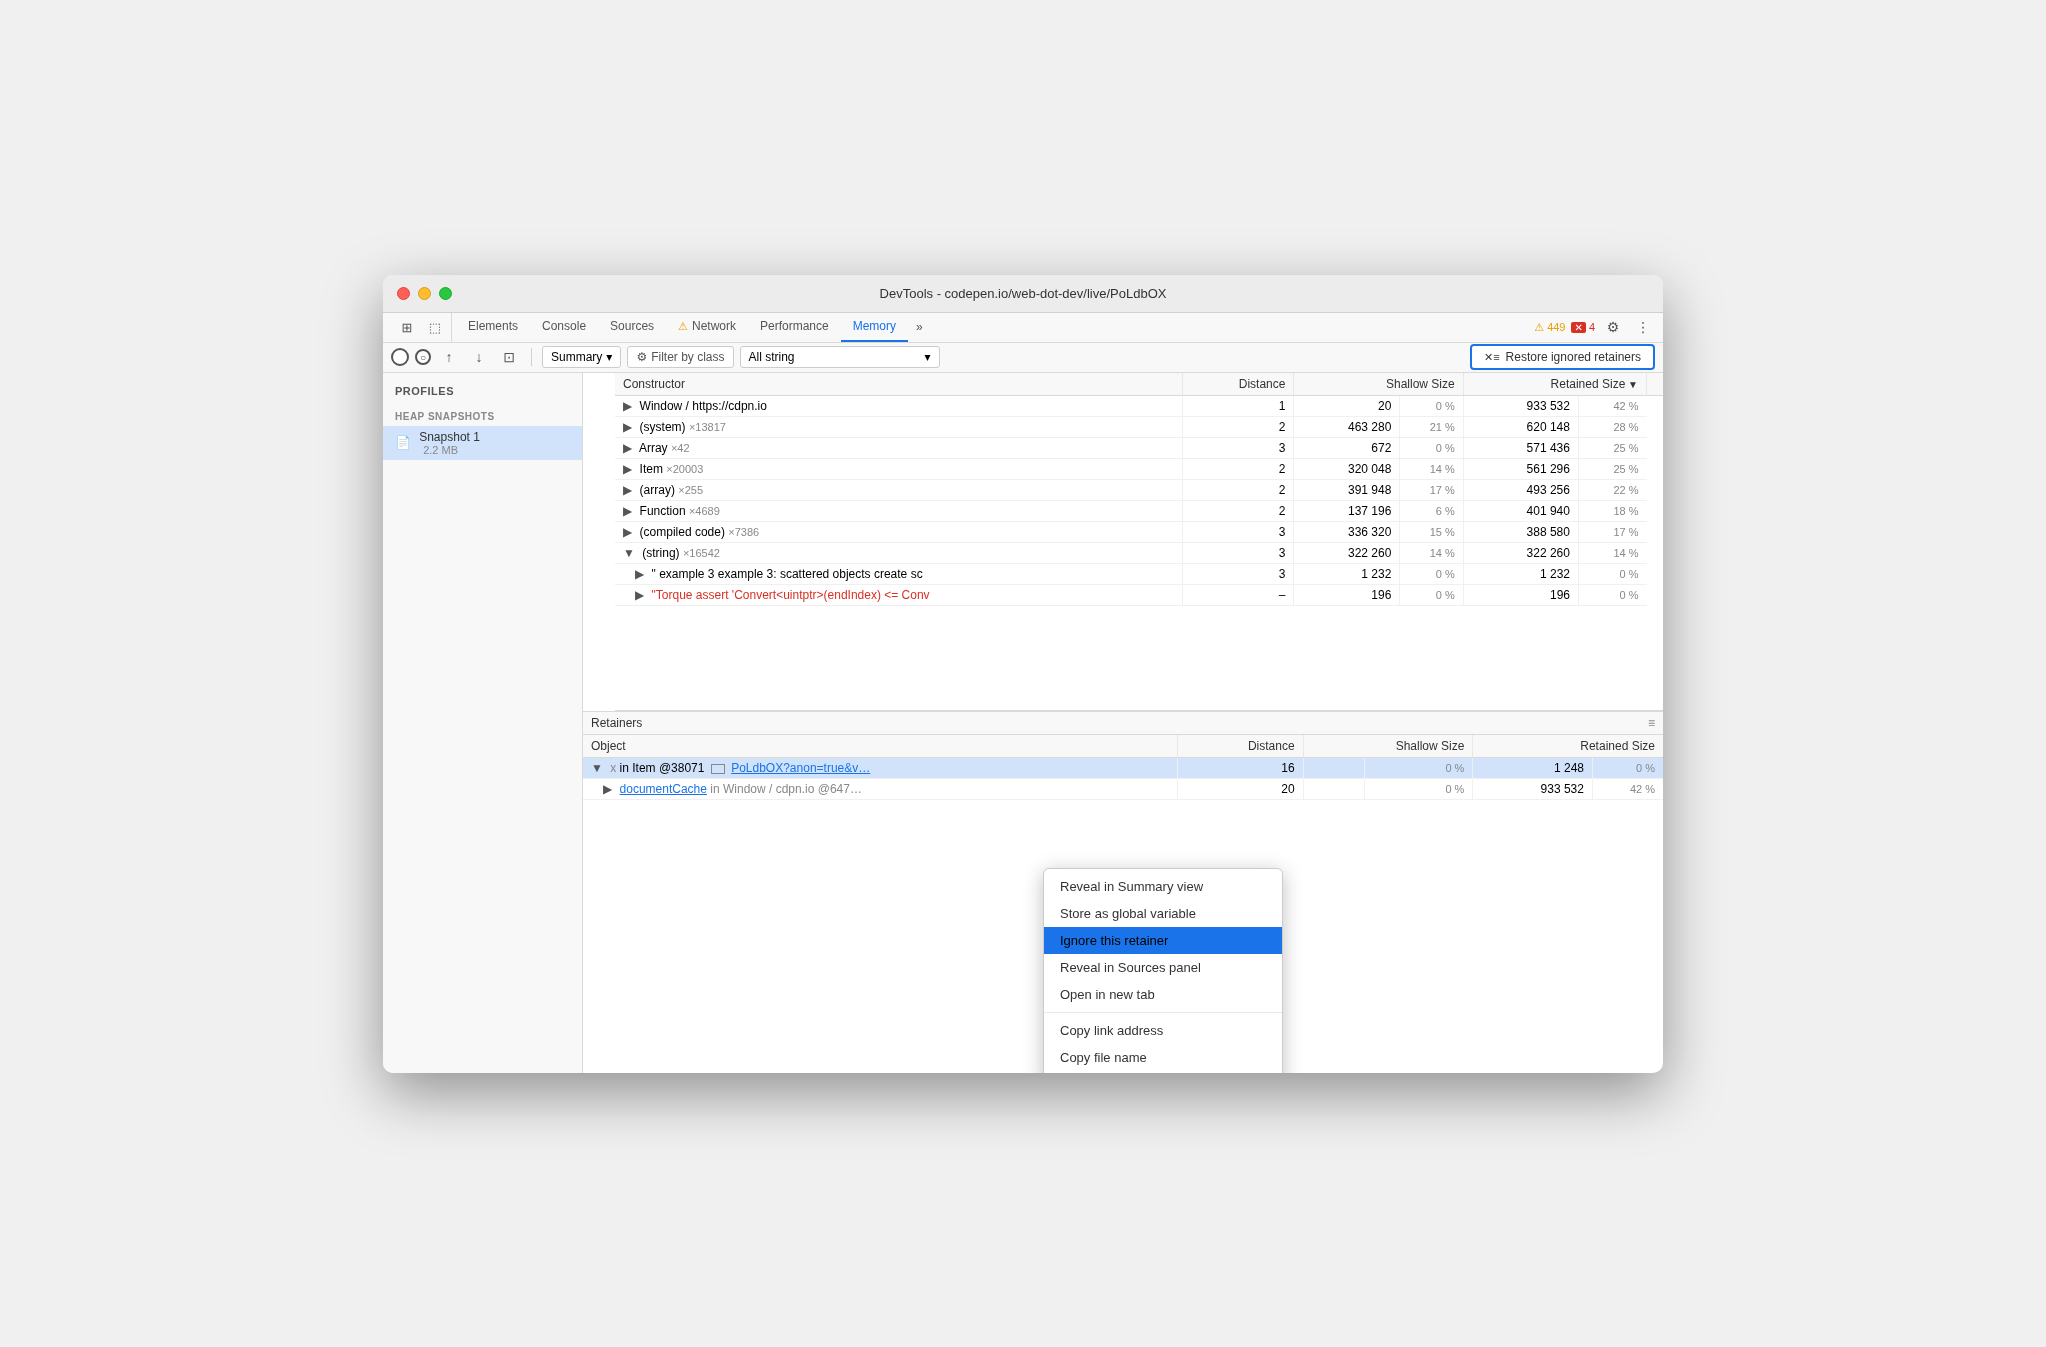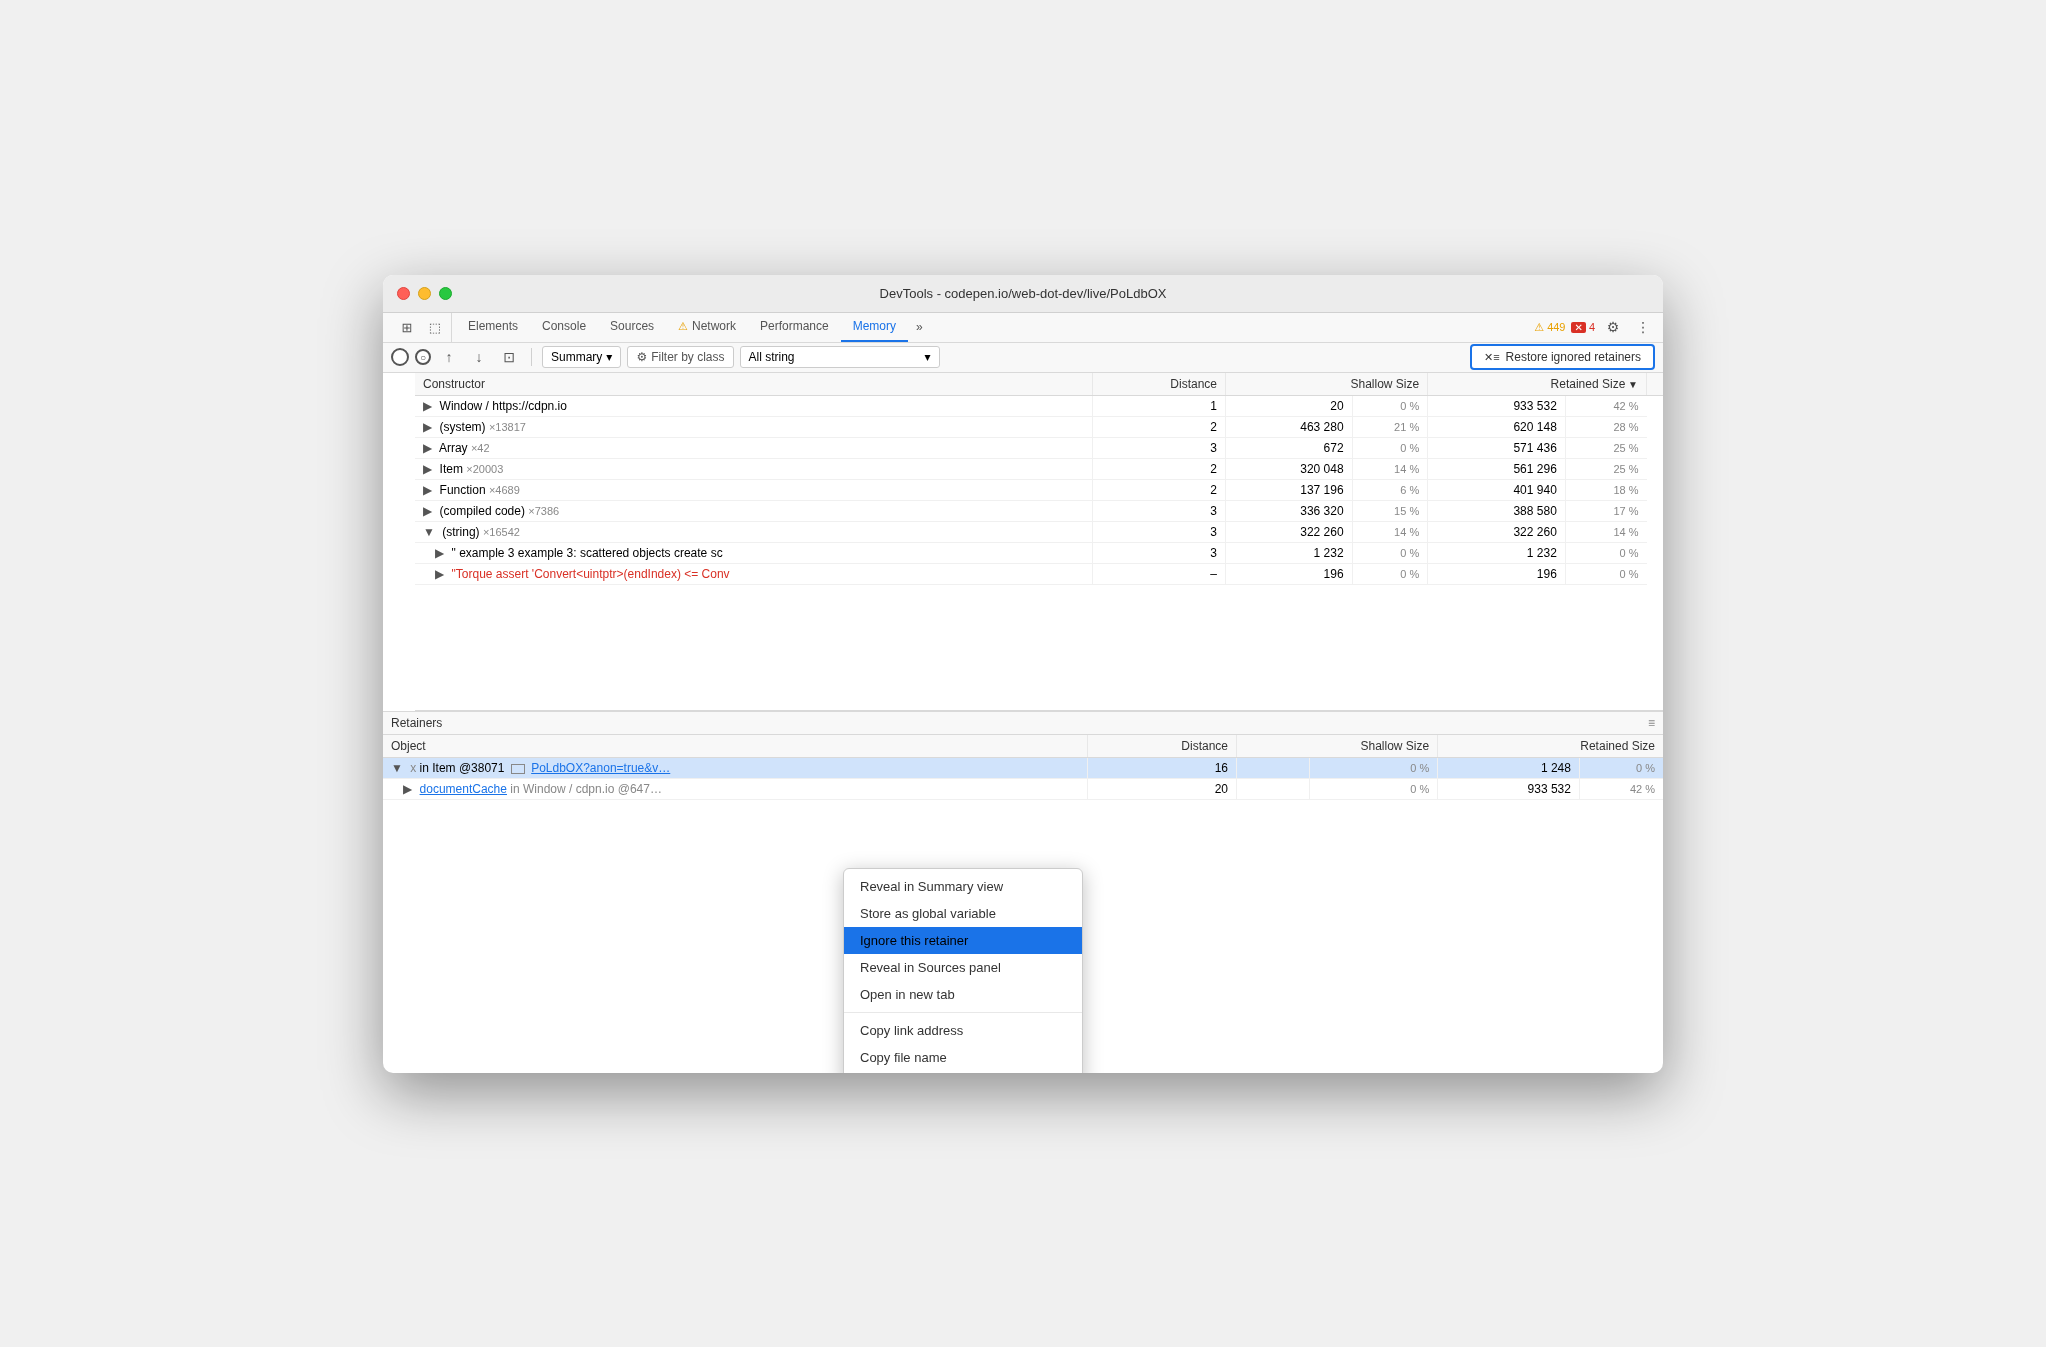--- a/index.html
+++ b/index.html
@@ -388,20 +388,31 @@
       <span style="margin-left:auto;">▾</span>
     </div>
     <div class="restore-btn">
       <span style="font-size:11px;">✕≡</span>
       <span>Restore ignored retainers</span>
     </div>
   </div>
 
   <div class="main-content" style="height:700px;">
 
+    <div class="sidebar">
+      <div class="sidebar-title">Profiles</div>
+      <div class="sidebar-section-title">HEAP SNAPSHOTS</div>
+      <div class="sidebar-item selected">
+        <span class="sidebar-icon">📄</span>
+        <div>
+          <div>Snapshot 1</div>
+          <div class="snapshot-info">2.2 MB</div>
+        </div>
+      </div>
+    </div>
 
     <div class="table-area">
 
       <div class="heap-table" style="height:320px;overflow:auto;border-bottom:1px solid #d9d9d9;">
         <table>
           <thead>
             <tr>
               <th class="constructor-col">Constructor</th>
               <th class="num-col">Distance</th>
               <th class="num-col" colspan="2">Shallow Size</th>
@@ -452,20 +463,31 @@
                 <span class="expand-btn">▶</span>
                 Item <span class="count-text">×20003</span>
               </td>
               <td class="num-col">2</td>
               <td class="num-col">320 048</td>
               <td class="pct-col">14 %</td>
               <td class="num-col">561 296</td>
               <td class="pct-col">25 %</td>
             </tr>
 
+            <tr>
+              <td class="constructor-col">
+                <span class="expand-btn">▶</span>
+                (array) <span class="count-text">×255</span>
+              </td>
+              <td class="num-col">2</td>
+              <td class="num-col">391 948</td>
+              <td class="pct-col">17 %</td>
+              <td class="num-col">493 256</td>
+              <td class="pct-col">22 %</td>
+            </tr>
 
             <tr>
               <td class="constructor-col">
                 <span class="expand-btn">▶</span>
                 Function <span class="count-text">×4689</span>
               </td>
               <td class="num-col">2</td>
               <td class="num-col">137 196</td>
               <td class="pct-col">6 %</td>
               <td class="num-col">401 940</td>

